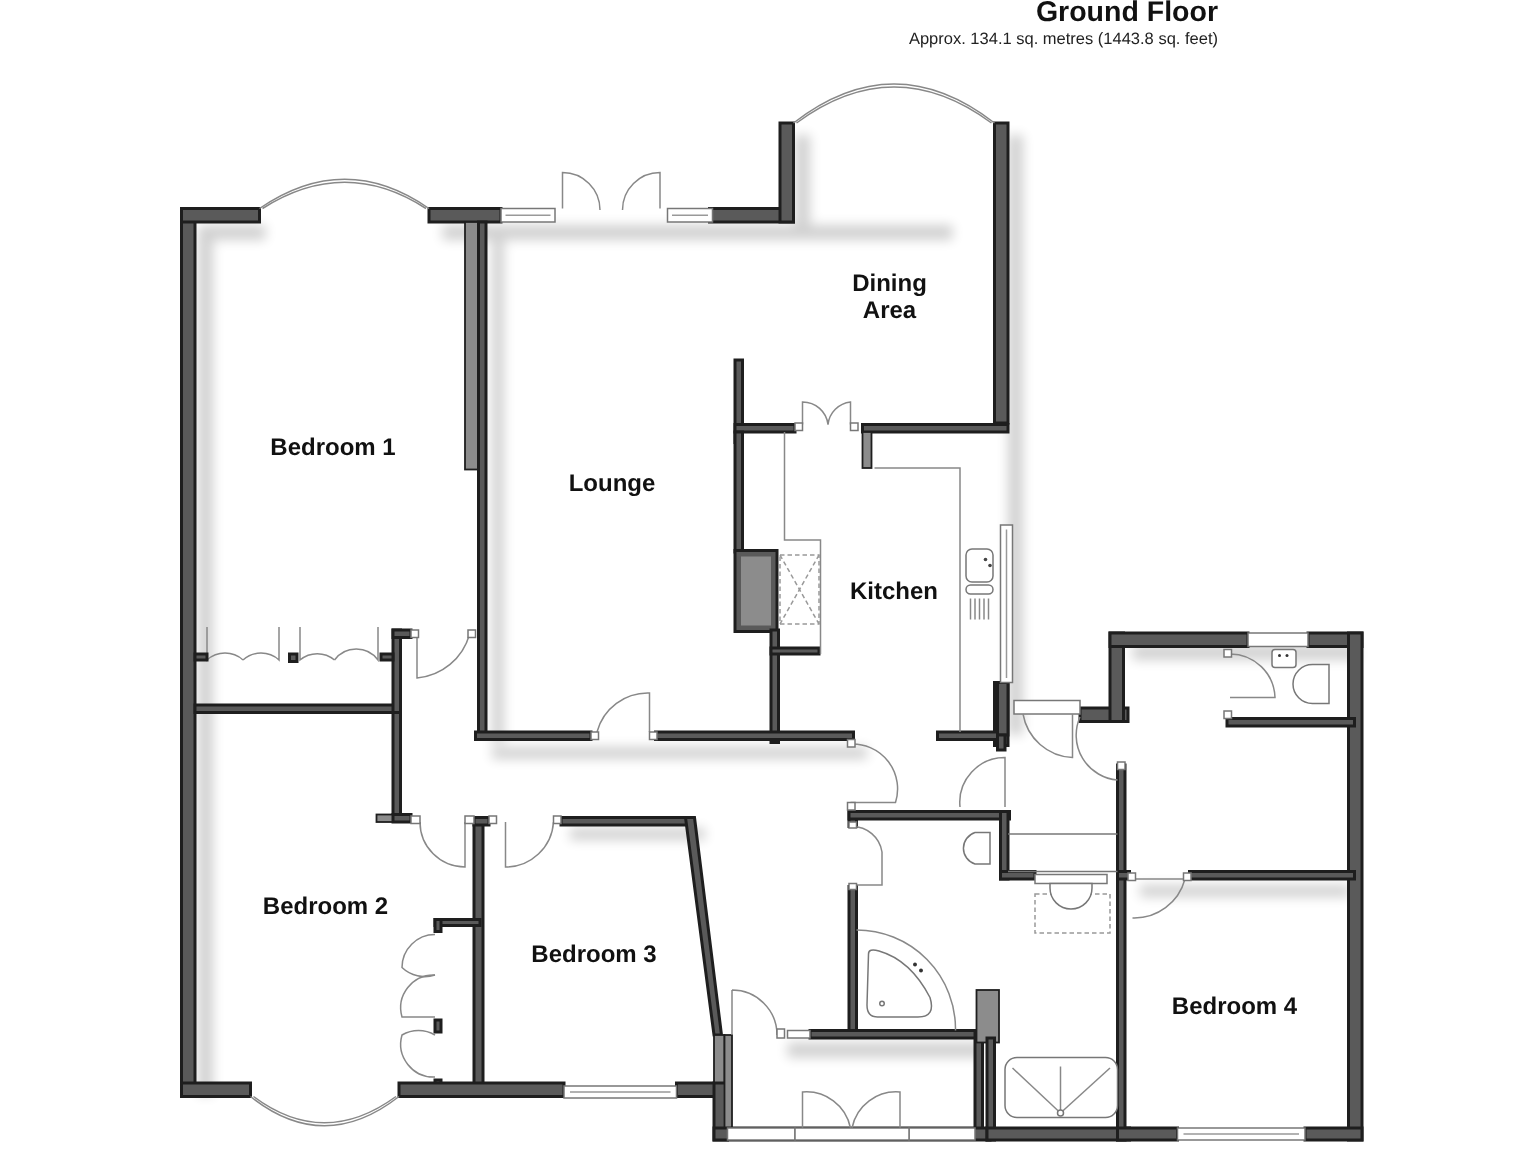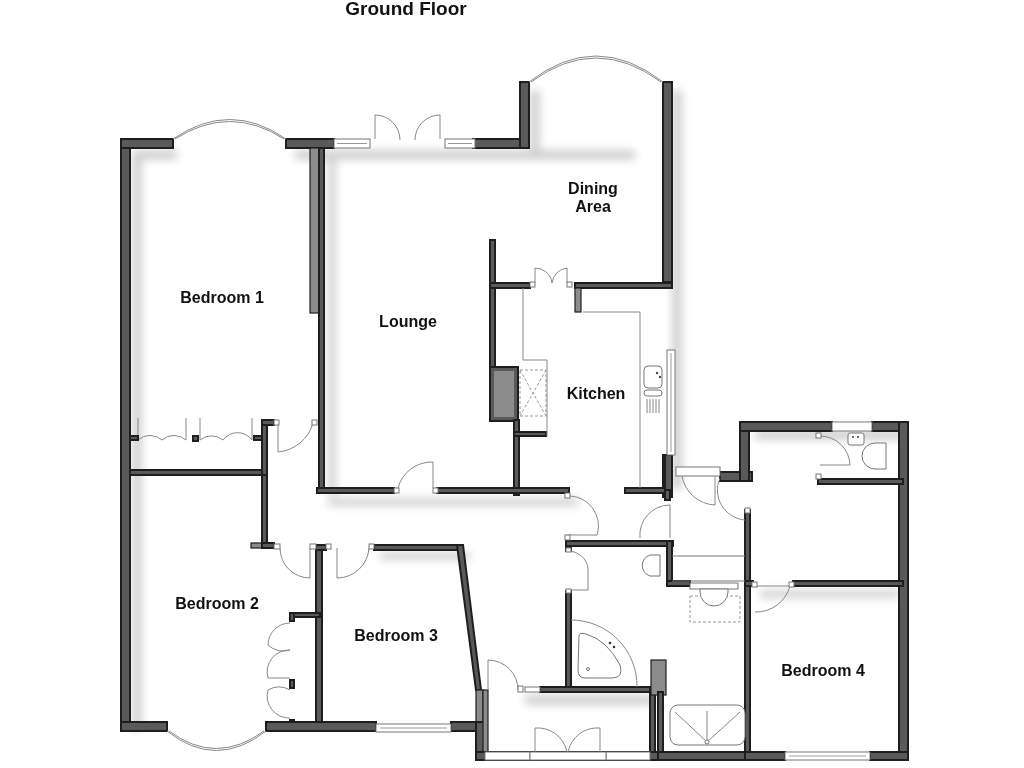--- a/index.html
+++ b/index.html
@@ -1,34 +1,35 @@
 <!DOCTYPE html>
 <html><head>
   <meta charset="utf-8">
   <style>
     html, body { margin: 0; padding: 0; background: #ffffff; }
     body { width: 1024px; height: 768px; overflow: hidden; position: relative; font-family: "Liberation Sans", sans-serif; }
-    .title-block { position: absolute; left: 0; top: 0; width: 812px; text-align: center; }
+    .title-block { position: absolute; left: 0; top: 0; width: 812px; text-align: right; }
     .title { font-size: 19px; font-weight: bold; color: #111; margin-top: -2px; line-height: 22px; }
     .subtitle { font-size: 11px; color: #222; line-height: 12px; }
     svg.plan { position: absolute; left: 0; top: 0; }
     .wall { fill: #5a5a5a; stroke: #1e1e1e; stroke-width: 2; }
     .wall-l { fill: #8c8c8c; stroke: #1e1e1e; stroke-width: 1.2; }
     .win { fill: #fff; stroke: #777; stroke-width: 1; }
     .door { fill: none; stroke: #888; stroke-width: 1; }
     .jamb { fill: #fff; stroke: #777; stroke-width: 1; }
     .fix { fill: #fff; stroke: #777; stroke-width: 1; }
     .dash { fill: none; stroke: #999; stroke-width: 1; stroke-dasharray: 3 2; }
     .room-label { font-family: "Liberation Sans", sans-serif; font-weight: bold; font-size: 16px; fill: #111; }
   </style>
 </head>
 <body>
 
 <div class="title-block">
   <div class="title">Ground Floor</div>
+  <div class="subtitle">Approx. 134.1 sq. metres (1443.8 sq. feet)</div>
 </div>
 
 <svg class="plan" width="1024" height="768" viewBox="0 0 1024 768">
   <defs>
     <filter id="sh" x="-20%" y="-20%" width="140%" height="140%">
       <feGaussianBlur stdDeviation="4"></feGaussianBlur>
     </filter>
   </defs>
 
   <g filter="url(#sh)" opacity="0.18">

